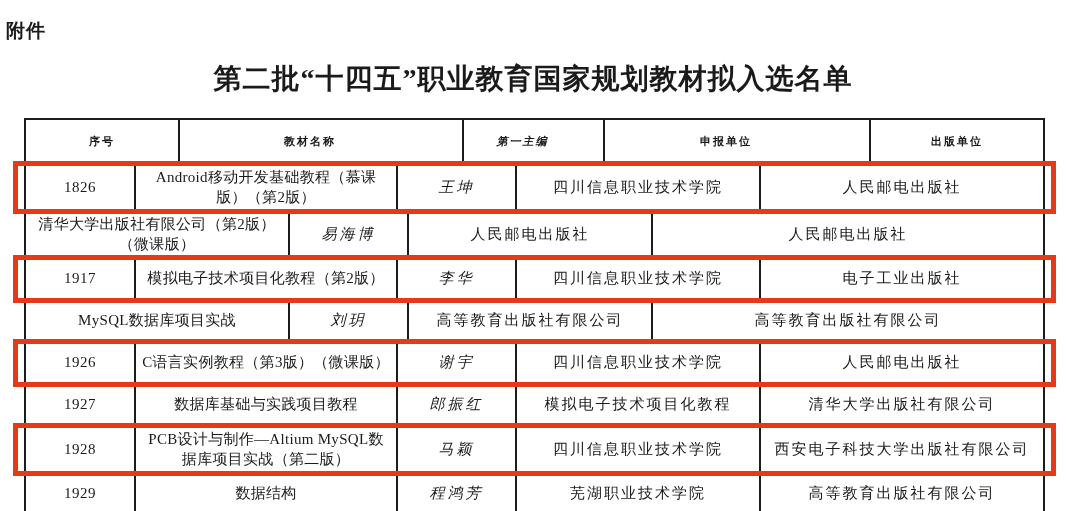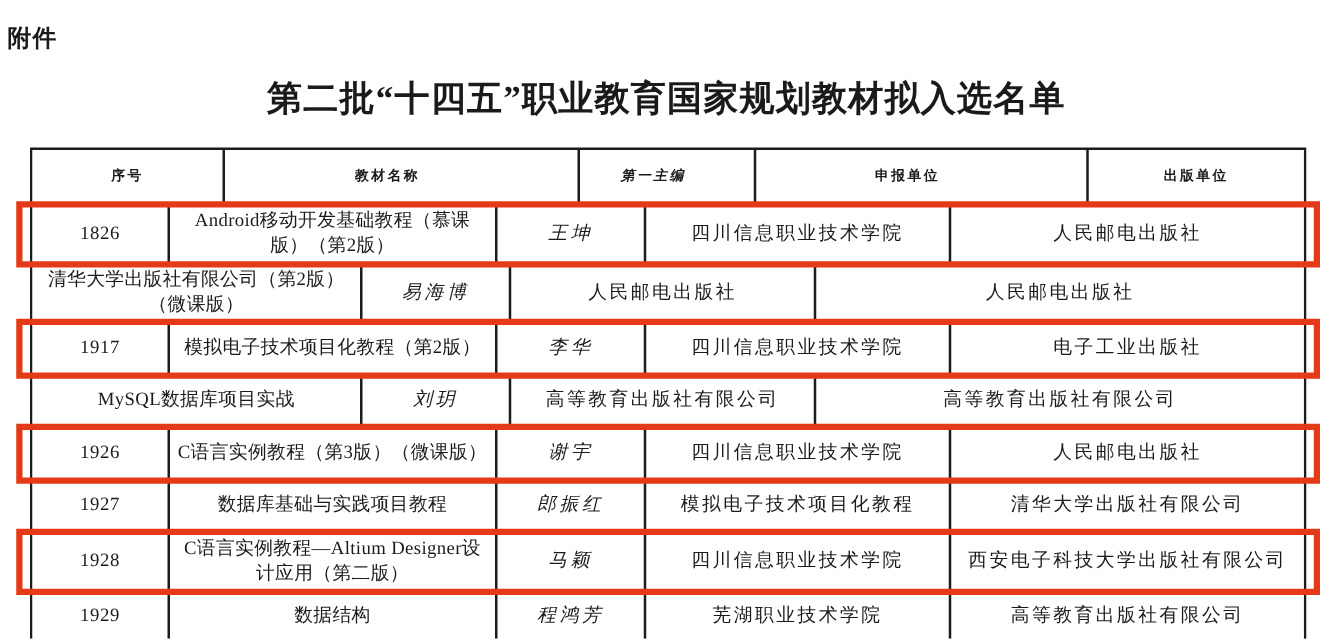--- a/index.html
+++ b/index.html
@@ -149,21 +149,21 @@
     <div class="row">
       <div class="cell c-seq">1927</div>
       <div class="cell c-name">数据库基础与实践项目教程</div>
       <div class="cell c-editor">郎振红</div>
       <div class="cell c-applicant">模拟电子技术项目化教程</div>
       <div class="cell c-publisher">清华大学出版社有限公司</div>
     </div>
 
     <div class="row highlighted">
       <div class="cell c-seq">1928</div>
-      <div class="cell c-name">C语言实例教程—Altium Designer设计应用（第二版）</div>
+      <div class="cell c-name">PCB设计与制作—Altium MySQL数据库项目实战（第二版）</div>
       <div class="cell c-editor">马颖</div>
       <div class="cell c-applicant">四川信息职业技术学院</div>
       <div class="cell c-publisher">西安电子科技大学出版社有限公司</div>
     </div>
 
     <div class="row">
       <div class="cell c-seq">1929</div>
       <div class="cell c-name">数据结构</div>
       <div class="cell c-editor">程鸿芳</div>
       <div class="cell c-applicant">芜湖职业技术学院</div>

